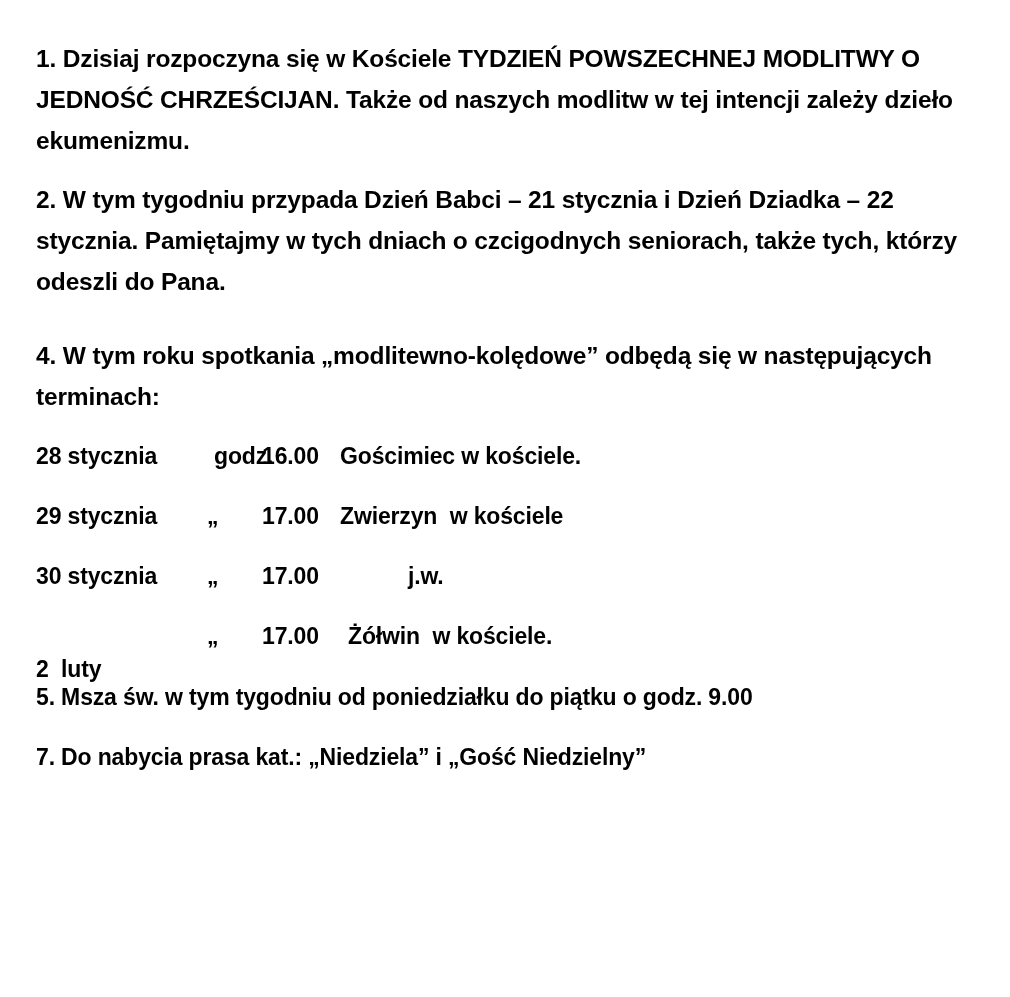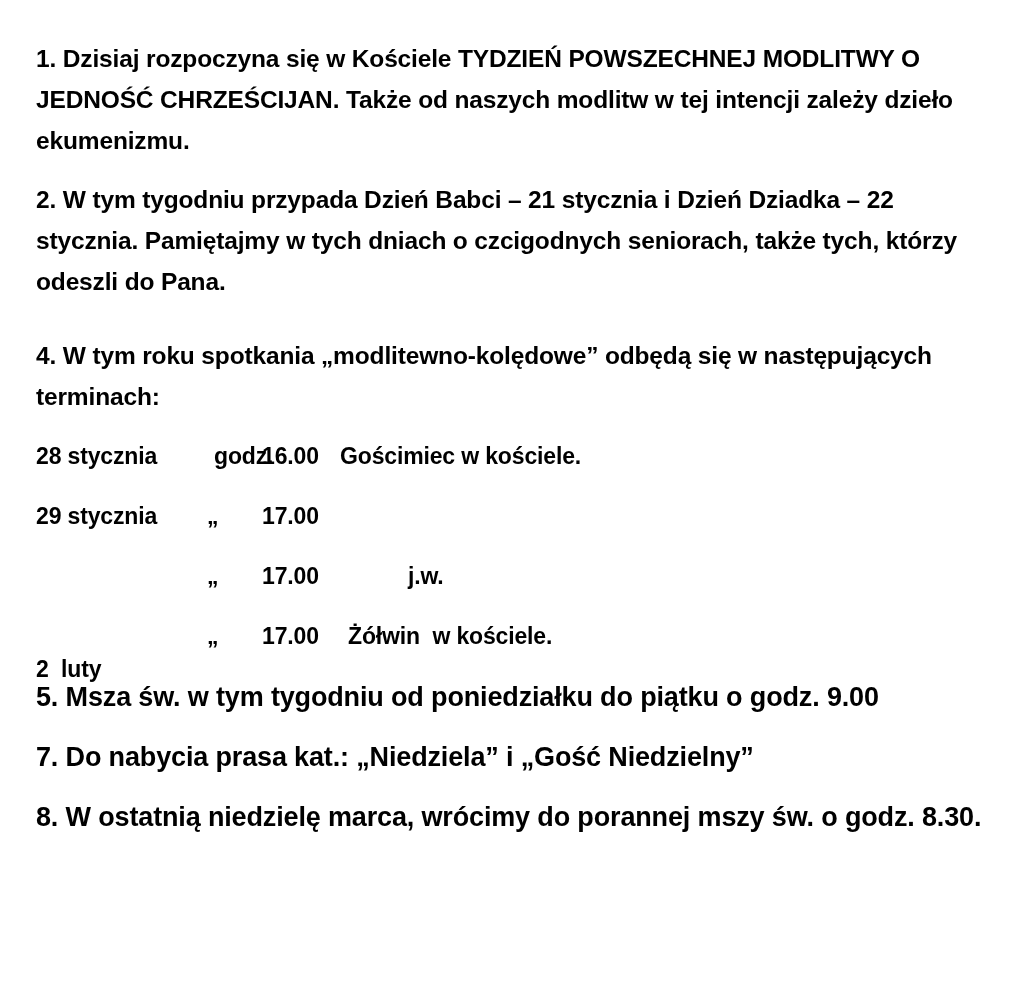--- a/index.html
+++ b/index.html
@@ -69,21 +69,21 @@
   .sched-row .c-time {
     position: absolute;
     top: 0;
   }
   .sched-row .c-place {
     position: absolute;
     top: 0;
   }
 
   .item-line {
-    font-size: 27px;
+    font-size: 23px;
     font-weight: bold;
     line-height: 41px;
     letter-spacing: -0.15px;
     margin: 0;
     margin-top: 19px;
     white-space: pre-wrap;
   }
   .tail-first { margin-top: 20px; }
 </style>
 </head>
@@ -105,38 +105,39 @@
         <span class="c-date" style="left:0px;">28 stycznia</span>
         <span class="c-godz" style="left:150px;margin-left:28px;">godz.</span>
         <span class="c-time" style="left:226px;">16.00</span>
         <span class="c-place" style="left:304px;">Gościmiec w kościele.</span>
       </li>
 
       <li class="sched-row">
         <span class="c-date" style="left:0px;">29 stycznia</span>
         <span class="c-godz" style="left:171px;">„</span>
         <span class="c-time" style="left:226px;">17.00</span>
+        <span class="c-place" style="left:304px;">Zwierzyn  w kościele</span>
       </li>
 
       <li class="sched-row">
+        <span class="c-date" style="left:0px;">30 stycznia</span>
         <span class="c-godz" style="left:171px;">„</span>
         <span class="c-time" style="left:226px;">17.00</span>
         <span class="c-place" style="left:372px;">j.w.</span>
       </li>
 
       <li class="sched-row">
         <span class="c-date" style="left:0px;margin-top:33px;">2  luty</span>
         <span class="c-godz" style="left:171px;">„</span>
         <span class="c-time" style="left:226px;">17.00</span>
         <span class="c-place" style="left:312px;">Żółwin  w kościele.</span>
       </li>
 
     </ul>
 
     <p class="item-line tail-first">5. Msza św. w tym tygodniu od poniedziałku do piątku o godz. 9.00</p>
 
 
     <p class="item-line">7. Do nabycia prasa kat.: „Niedziela” i „Gość Niedzielny”</p>
 
-    <p class="item-line">8. W ostatnią niedzielę marca, wrócimy do porannej mszy św. o godz. 8.30.</p>
 
   </div>
 </div>
 
 </body></html>

